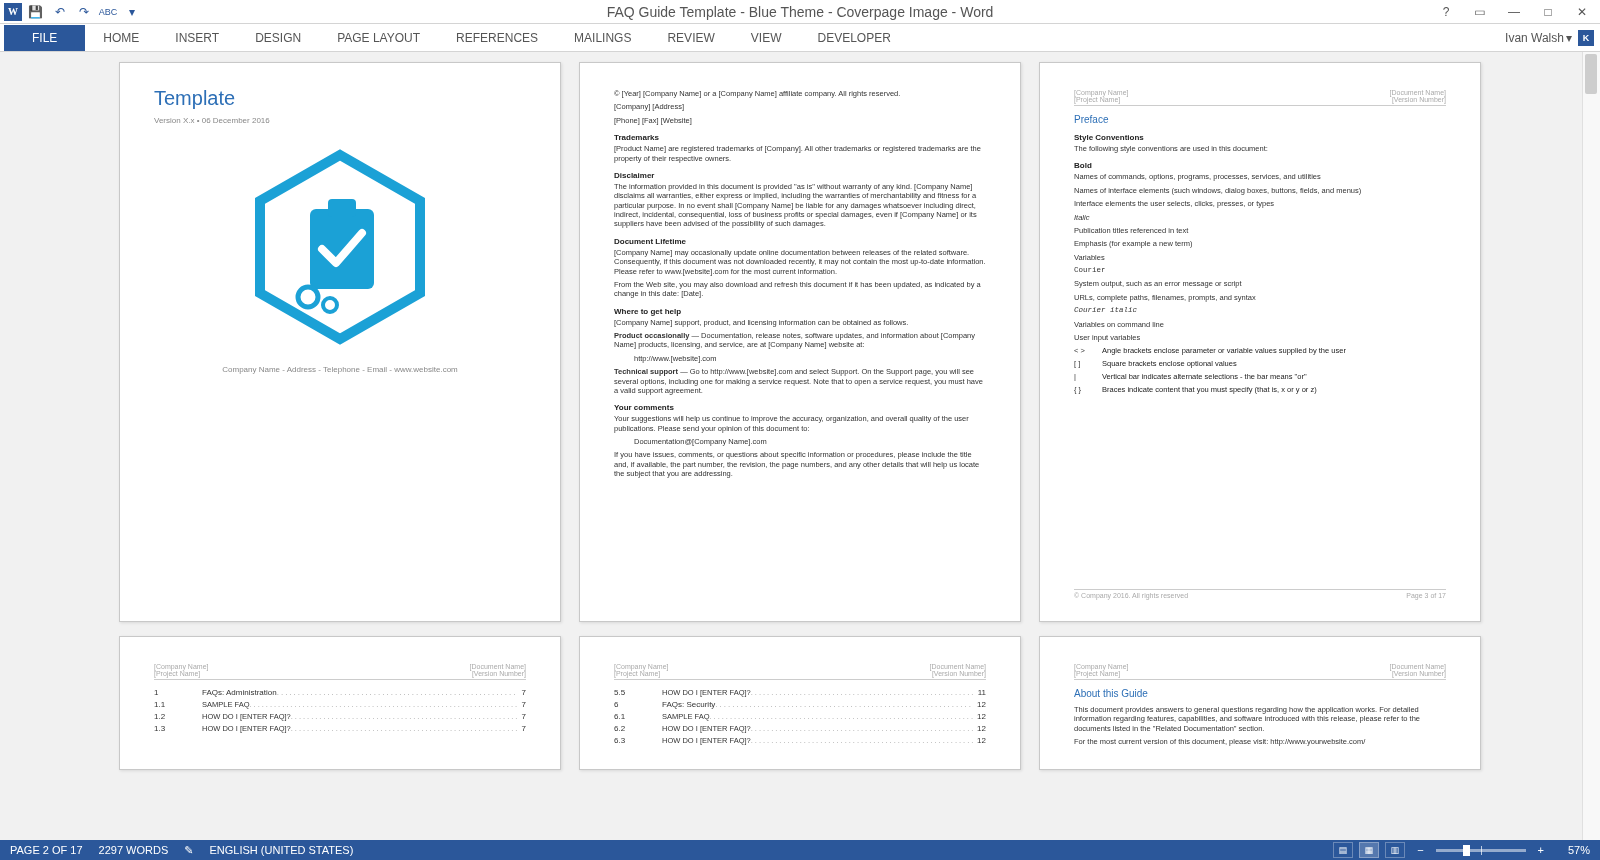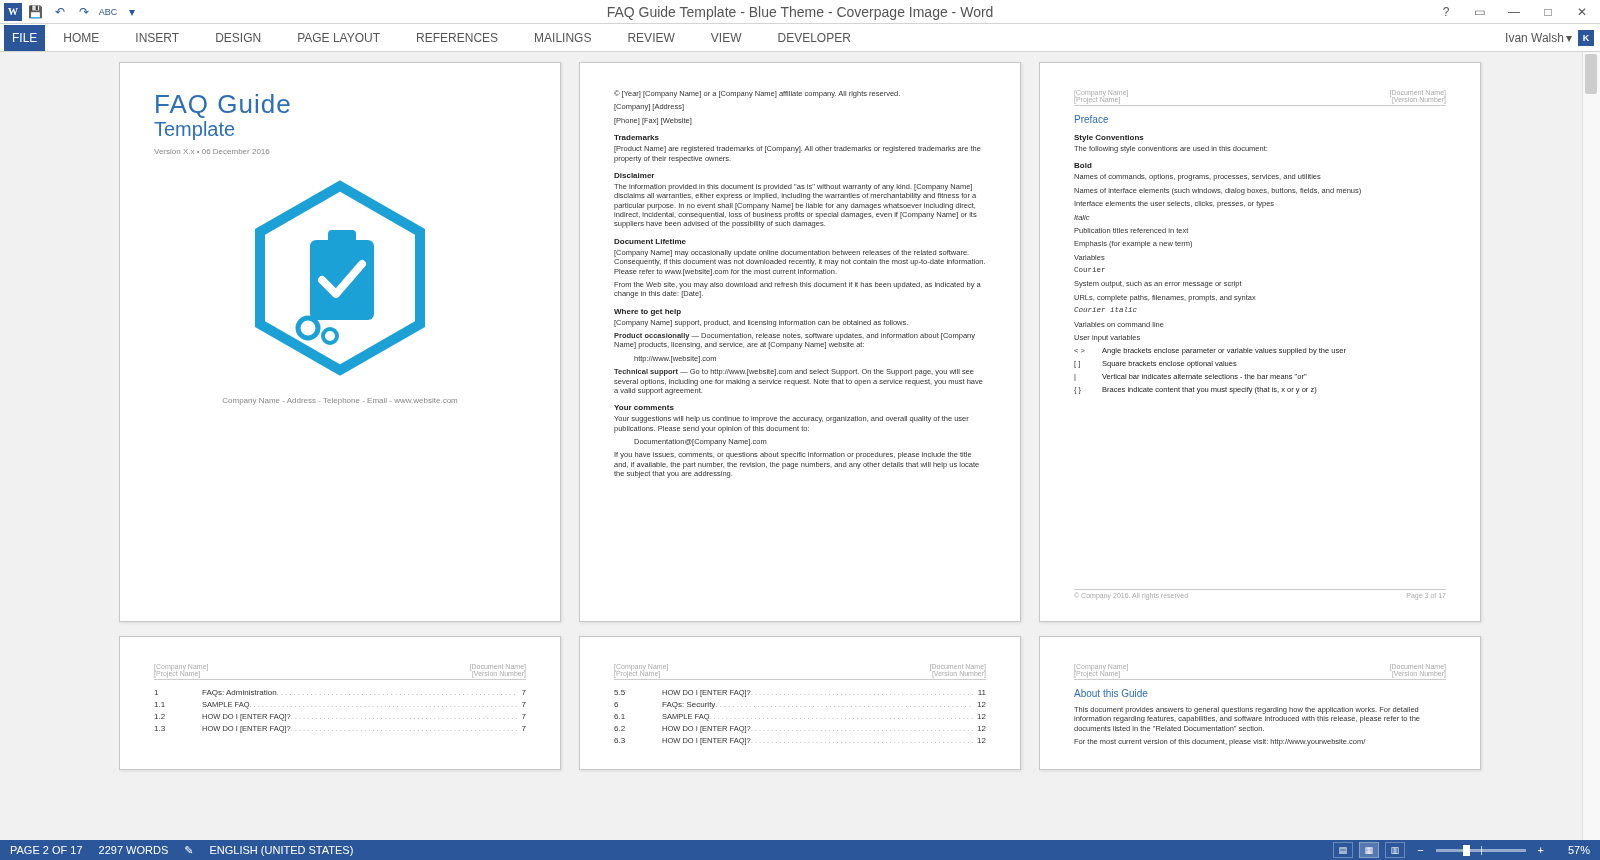--- a/index.html
+++ b/index.html
@@ -9,21 +9,21 @@
 .titlebar { height: 24px; background: #fff; display: flex; align-items: center; border-bottom: 1px solid #d4d4d4; position: relative; }
 .titlebar-left { display: flex; align-items: center; gap: 4px; padding-left: 4px; }
 .wicon { width: 18px; height: 18px; background: #2b579a; color: #fff; display: flex; align-items: center; justify-content: center; font-size: 10px; font-weight: bold; font-family: Georgia, serif; }
 .qat-btn { width: 20px; height: 18px; display: flex; align-items: center; justify-content: center; color: #2b579a; font-size: 12px; cursor: pointer; }
 .titlebar-center { position: absolute; left: 50%; transform: translateX(-50%); color: #555; font-size: 14px; white-space: nowrap; }
 .titlebar-right { margin-left: auto; display: flex; align-items: center; gap: 10px; padding-right: 6px; color: #555; }
 .win-btn { width: 24px; text-align: center; font-size: 12px; cursor: pointer; }
 
 
 .ribbon { height: 28px; display: flex; align-items: center; border-bottom: 1px solid #d4d4d4; padding-left: 4px; }
-.file-tab { background: #2b579a; color: #fff; padding: 6px 8px; font-size: 12px; cursor: pointer; }
+.file-tab { background: #2b579a; color: #fff; padding: 6px 28px; font-size: 12px; cursor: pointer; }
 .rtab { padding: 6px 18px; color: #555; font-size: 12px; cursor: pointer; }
 .ribbon-right { margin-left: auto; display: flex; align-items: center; padding-right: 6px; color: #555; font-size: 12px; }
 .user-badge { width: 16px; height: 16px; background: #2b579a; color: #fff; display: inline-flex; align-items: center; justify-content: center; margin-left: 4px; font-size: 9px; font-weight: bold; }
 
 
 .doc-area { height: 788px; background: #f1f1f1; overflow: auto; position: relative; display: flex; justify-content: center; }
 .scroll-gutter { position: absolute; right: 0; top: 0; bottom: 0; width: 18px; background: #f8f8f8; border-left: 1px solid #e0e0e0; }
 .scroll-thumb { position: absolute; right: 3px; top: 2px; width: 12px; height: 40px; background: #cdcdcd; border-radius: 2px; }
 .pages-container { padding-top: 10px; }
 .page-row { display: flex; gap: 18px; margin-bottom: 14px; }
@@ -105,21 +105,20 @@
 
 <div class="doc-area">
   <div class="scroll-gutter">
     <div class="scroll-thumb"></div>
   </div>
   <div class="pages-container">
 
     <div class="page-row">
 
       <div class="page">
-        <div class="h-blue faq-title">FAQ Guide</div>
         <div class="h-blue faq-sub">Template</div>
         <div class="ver">Version X.x • 06 December 2016</div>
         <div class="hexlogo">
           <svg width="180" height="200" viewBox="0 0 180 200">
             <polygon points="90,8 170,54 170,146 90,192 10,146 10,54" fill="none" stroke="#1ba1d6" stroke-width="10"></polygon>
             <rect x="60" y="62" width="64" height="80" rx="6" fill="#1ba1d6"></rect>
             <rect x="78" y="52" width="28" height="18" rx="4" fill="#1ba1d6"></rect>
             <path d="M72 102 L86 116 L112 86" stroke="#fff" stroke-width="8" fill="none" stroke-linecap="round" stroke-linejoin="round"></path>
             <circle cx="58" cy="150" r="10" fill="none" stroke="#1ba1d6" stroke-width="5"></circle>
             <circle cx="80" cy="158" r="7" fill="none" stroke="#1ba1d6" stroke-width="4"></circle>

